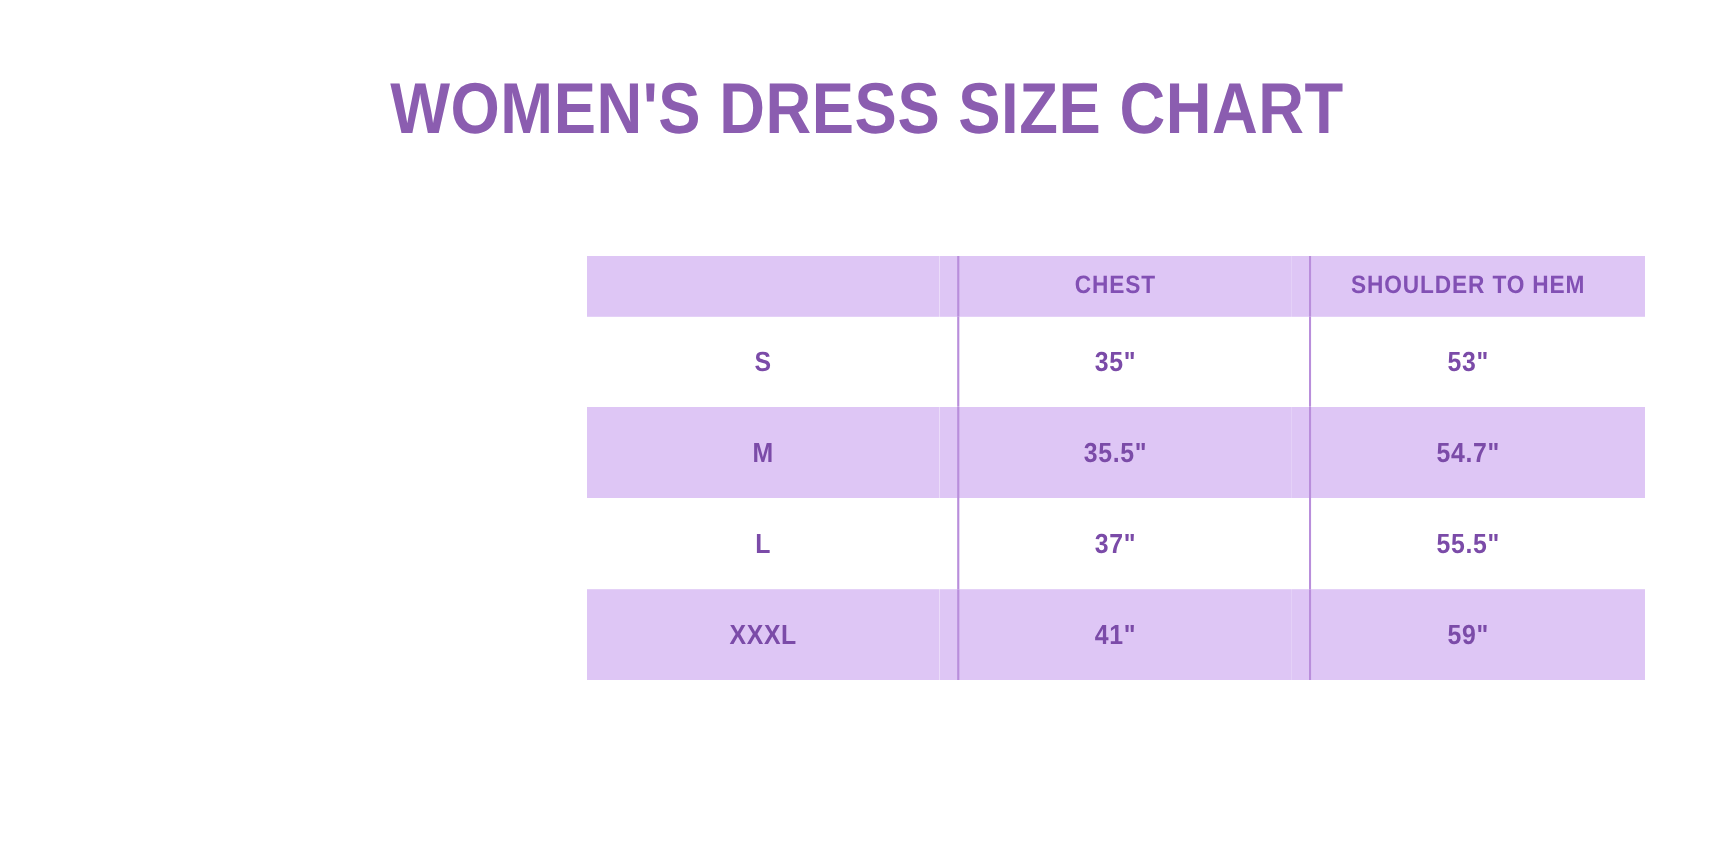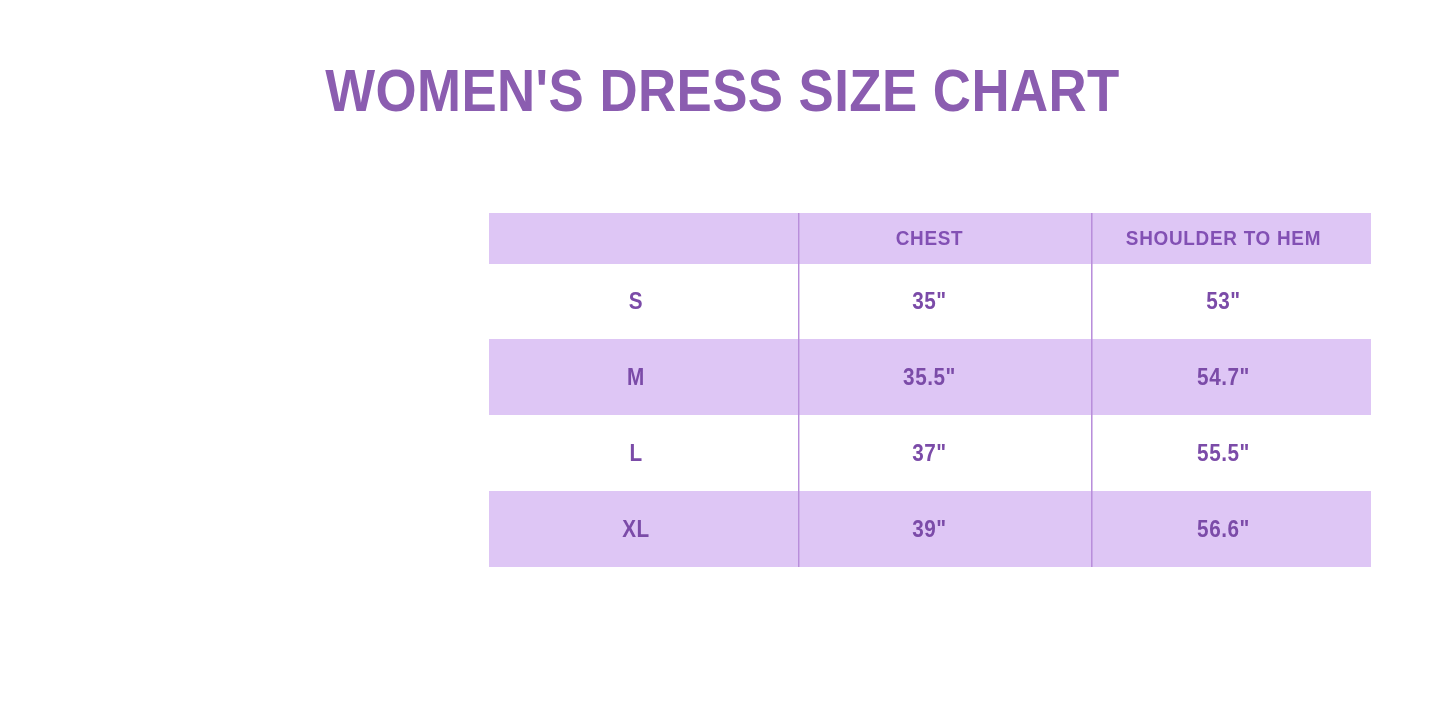--- a/index.html
+++ b/index.html
@@ -119,22 +119,22 @@
         <td class="sep">35.5"</td>
         <td class="sep">54.7"</td>
       </tr>
 
       <tr class="row-light">
         <td>L</td>
         <td class="sep">37"</td>
         <td class="sep">55.5"</td>
       </tr>
 
-      <tr class="row-tint">
-        <td>XL</td>
-        <td class="sep">39"</td>
-        <td class="sep">56.6"</td>
-      </tr>
 
 
+      <tr class="row-tint">
+        <td>XXXL</td>
+        <td class="sep">41"</td>
+        <td class="sep">59"</td>
+      </tr>
     </tbody>
   </table>
 </div>
 
 </body></html>

